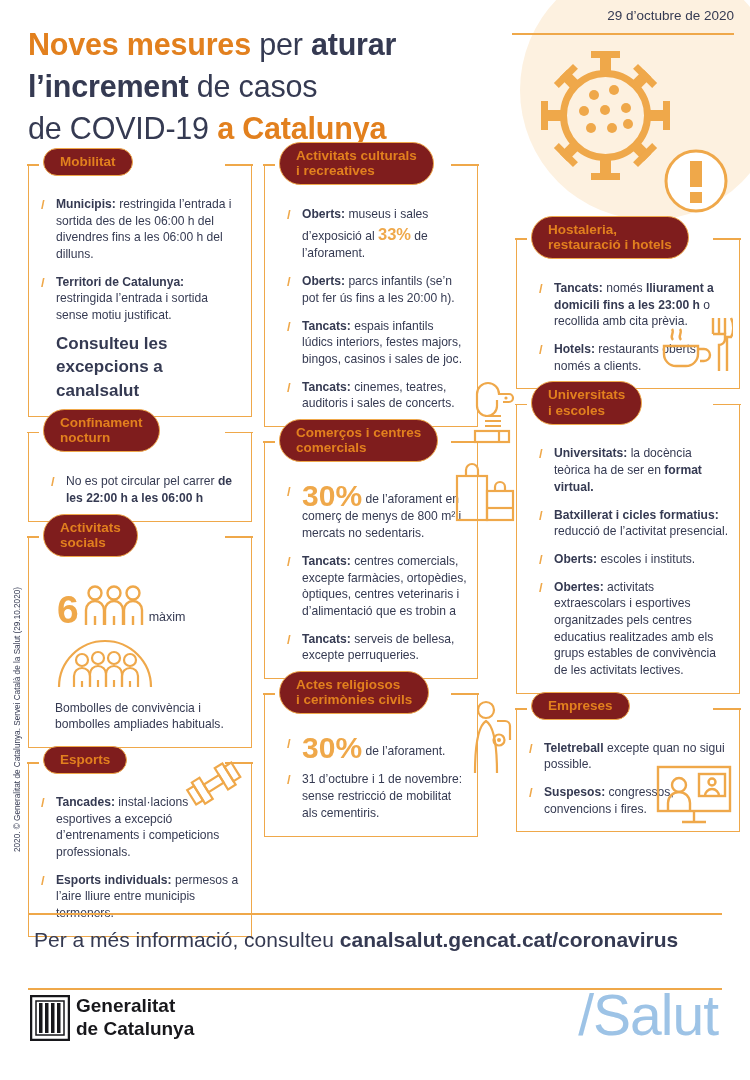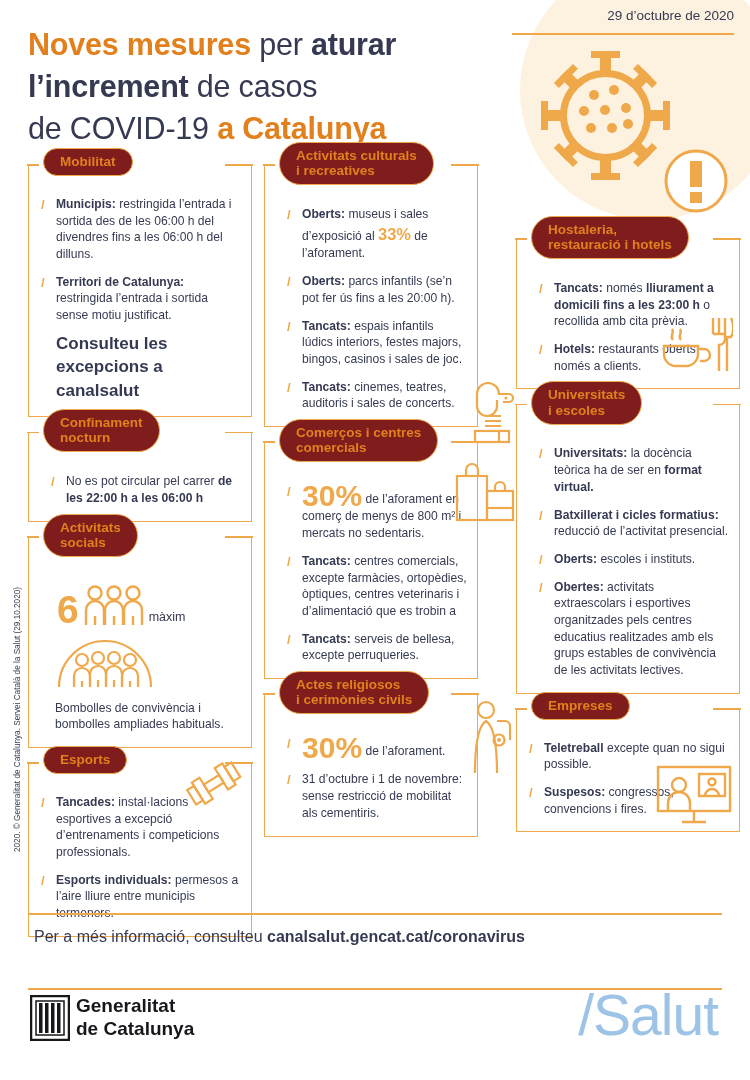--- a/index.html
+++ b/index.html
@@ -171,21 +171,21 @@
   }
 
   
   .frule {
     position: absolute; left: 28px; width: 694px; height: 2px; background: #EFA84A;
   }
   #frule-top { top: 913px; }
   #frule-bot { top: 988px; }
   .finfo {
     position: absolute; left: 34px; top: 928px; width: 690px;
-    font-size: 16px; color: #353A52;
+    font-size: 21px; color: #353A52;
   }
   .finfo .b { font-weight: bold; }
 
   .gencat-logo { position: absolute; left: 30px; top: 995px; }
   .gencat-text {
     position: absolute; left: 76px; top: 994px;
     font-size: 19px; font-weight: bold; line-height: 1.22; color: #17171B;
     white-space: pre-line;
   }
   .salut {

